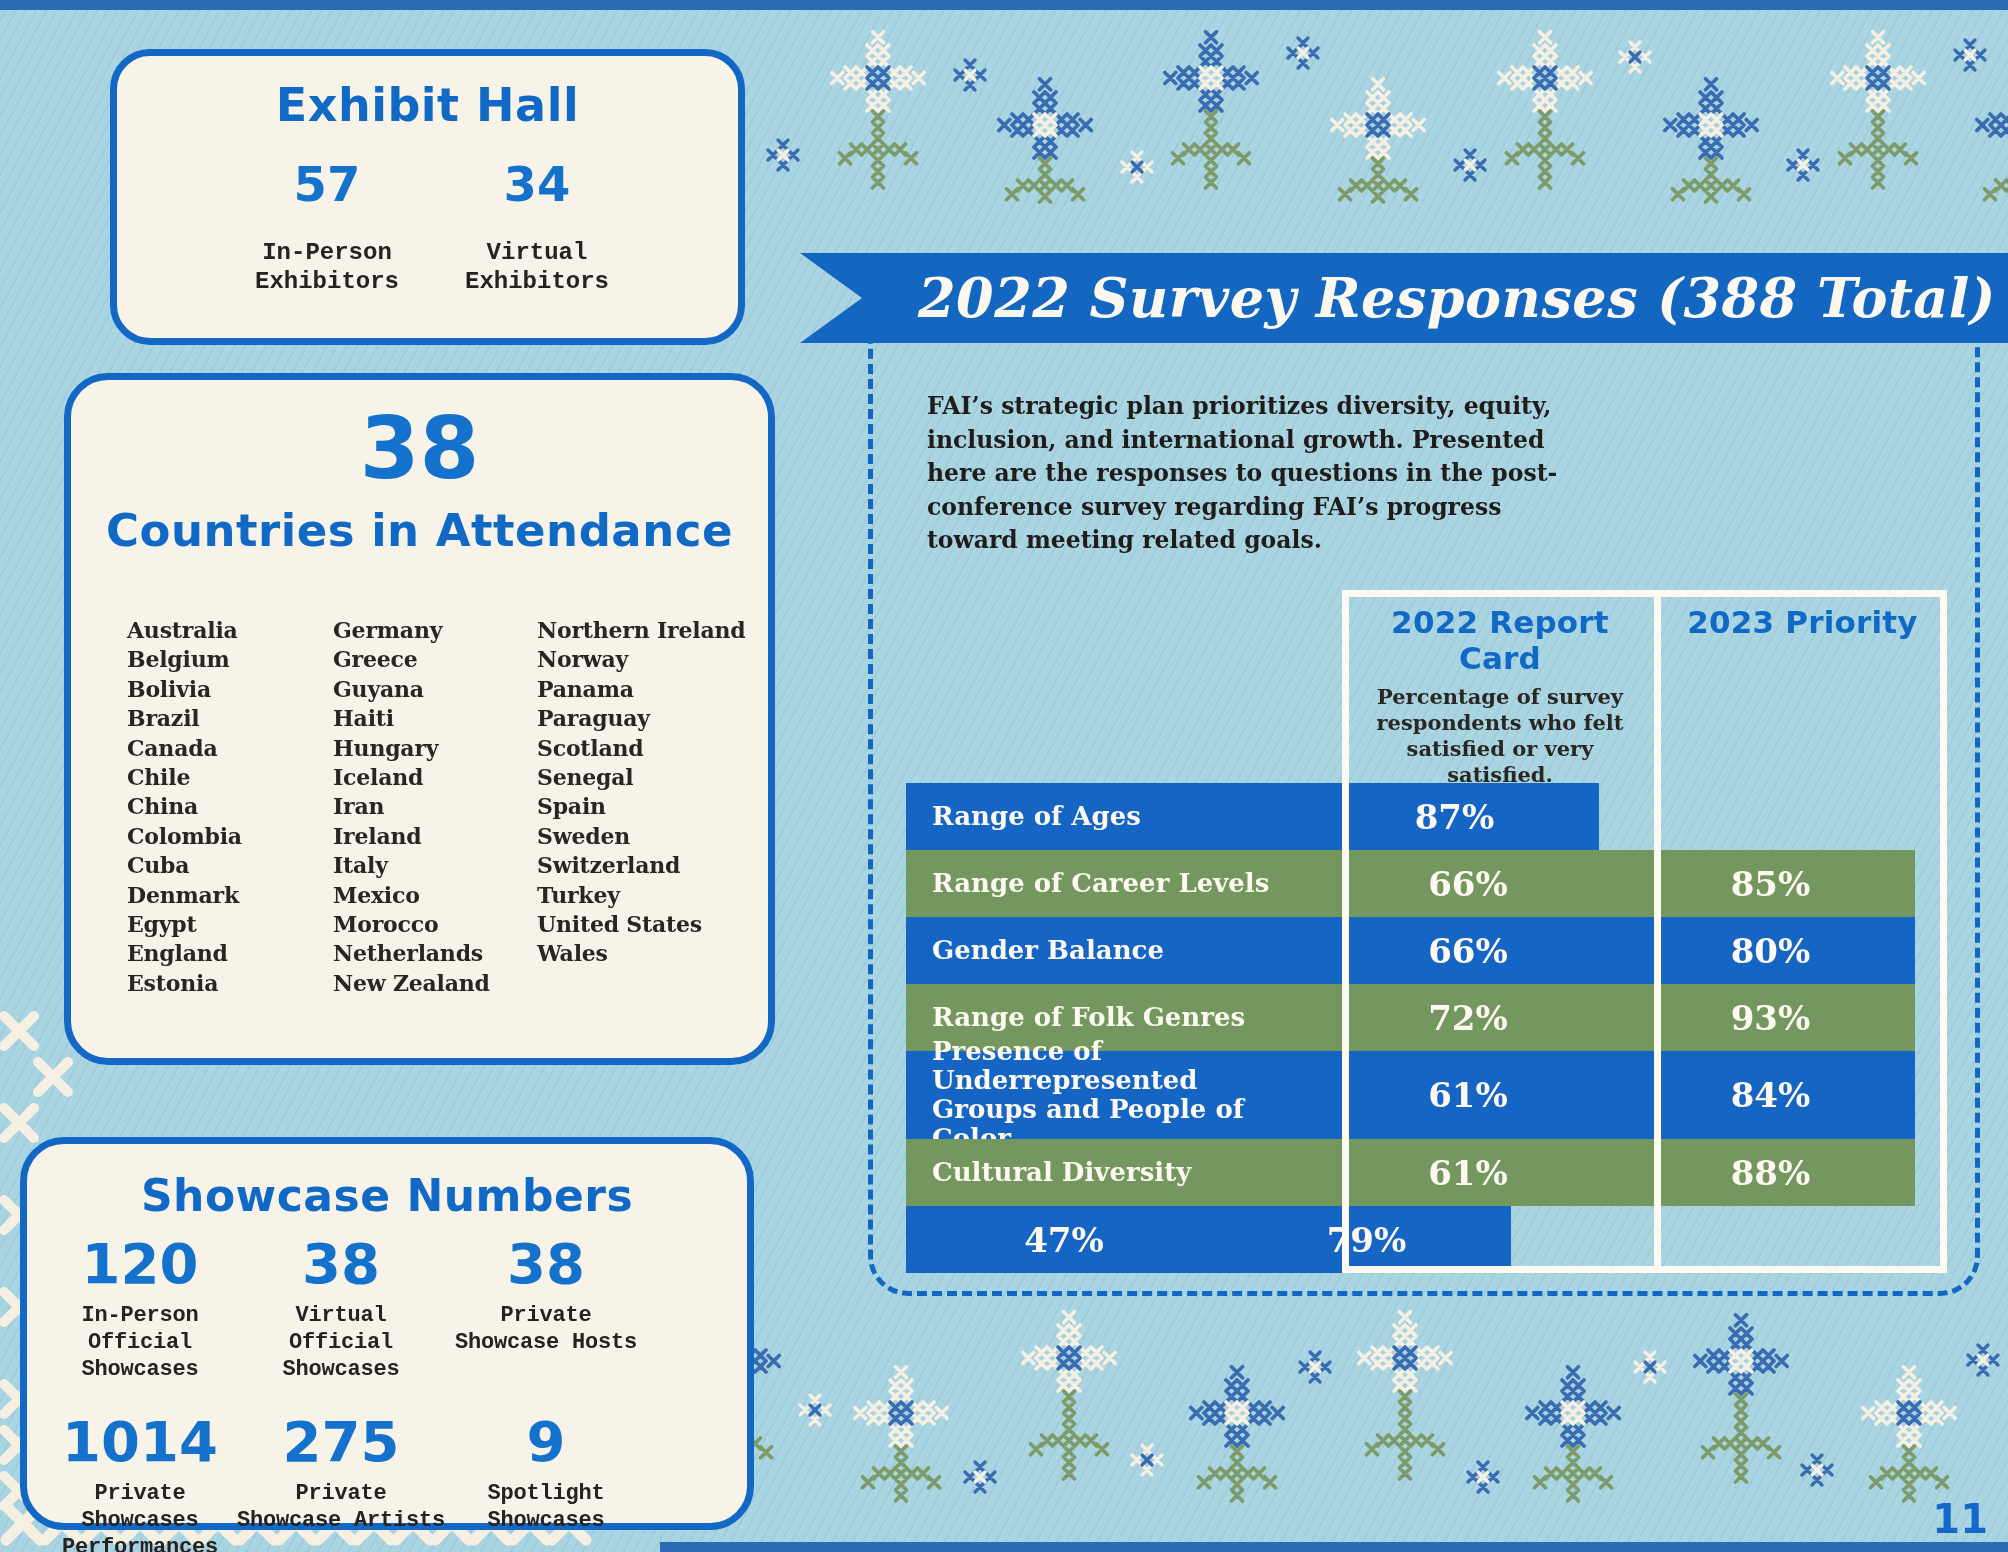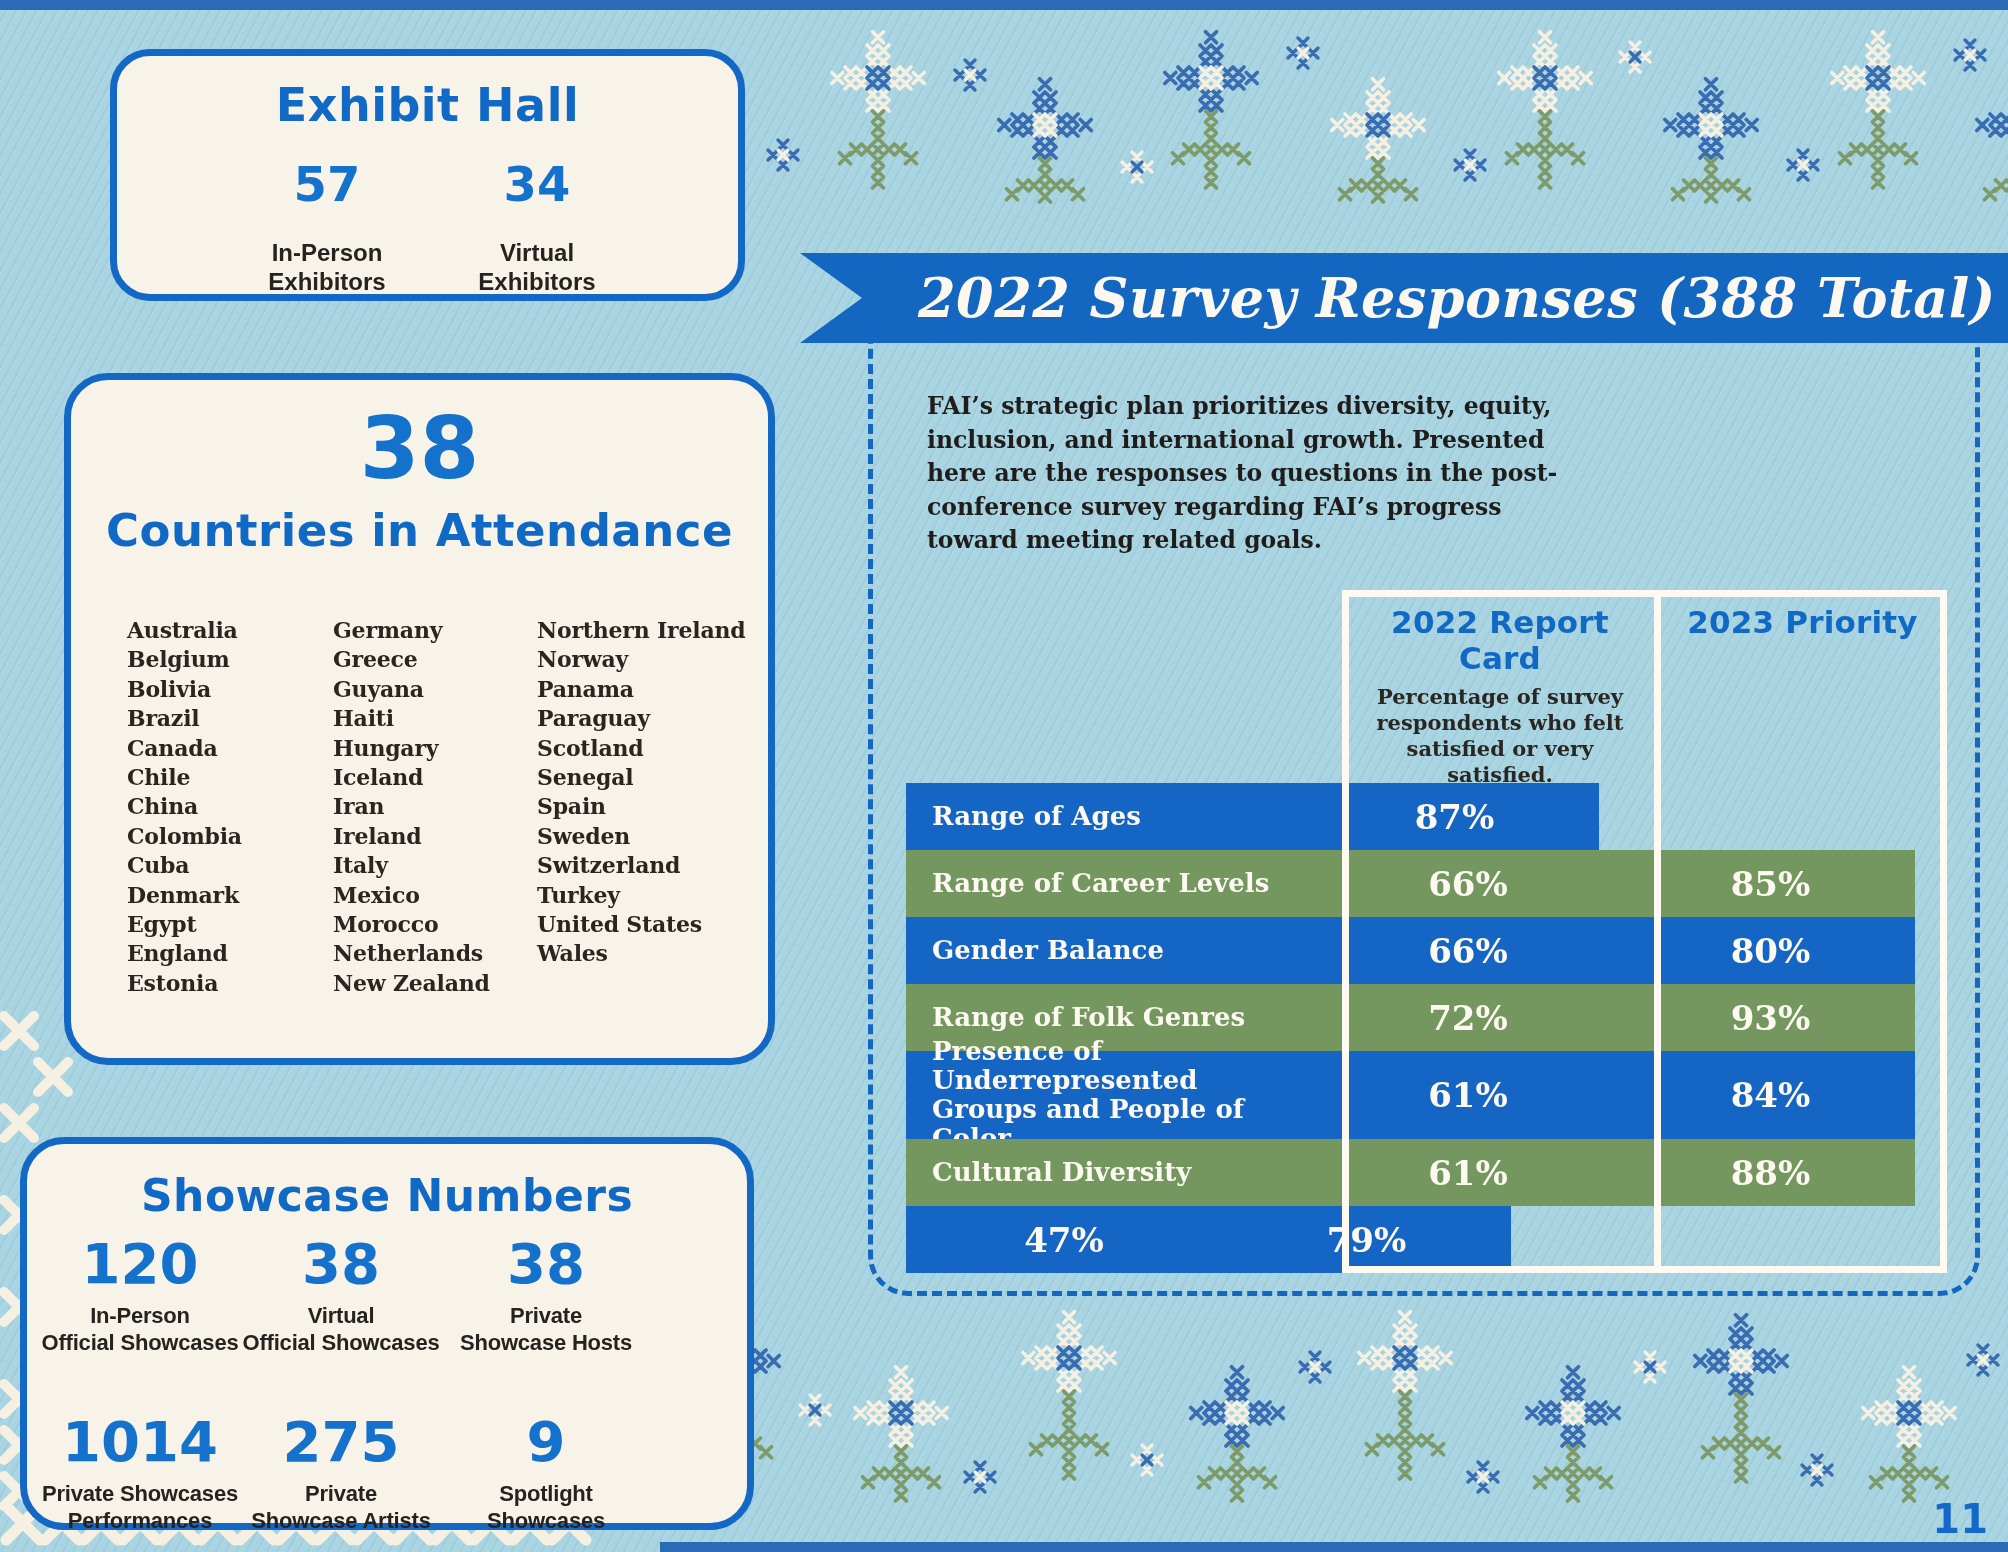--- a/index.html
+++ b/index.html
@@ -7,24 +7,24 @@
     background:#a9d4e2;
     background-image:repeating-linear-gradient(118deg, rgba(82,140,170,0.10) 0 2px, rgba(255,255,255,0.05) 2px 4px, transparent 4px 9px);
     font-family:"DejaVu Sans", sans-serif;}
   .strip{position:absolute;background:#2b6ab5;}
   #top-strip{left:0;top:0;width:2008px;height:10px;}
   #bottom-strip{left:660px;top:1542px;width:1348px;height:10px;}
 
   .card{position:absolute;background:#f8f3e9;border:7px solid #1268c4;border-radius:44px;box-sizing:border-box;}
   .card-title{position:absolute;width:100%;text-align:center;font-weight:bold;color:#1069c5;letter-spacing:0.5px;}
   .stat-num{font-weight:bold;color:#1472cd;text-align:center;}
-  .stat-label{font-family:Liberation Sans, sans-serif;font-weight:bold;color:#262220;text-align:center;}
-
-  
-  #exhibit-card{left:110px;top:49px;width:635px;height:252px;border-radius:40px;}
+  .stat-label{font-family:Liberation Mono, monospace;font-weight:bold;color:#262220;text-align:center;}
+
+  
+  #exhibit-card{left:110px;top:49px;width:635px;height:296px;border-radius:40px;}
   #exhibit-card .card-title{top:22px;font-size:46px;}
   .ex-stat{position:absolute;width:180px;top:88px;}
   .ex-stat .stat-num{font-size:48px;line-height:80px;}
   .ex-stat .stat-label{font-size:24px;line-height:29px;margin-top:14px;}
 
   
   #countries-card{left:64px;top:373px;width:711px;height:692px;}
   #countries-count{position:absolute;top:22px;width:100%;text-align:center;font-size:86px;line-height:92px;font-weight:bold;color:#1472cd;}
   #countries-card .card-title{top:124px;font-size:45px;}
   .country-col{position:absolute;top:236px;font-family:"DejaVu Serif", serif;font-weight:bold;color:#2a2521;font-size:22px;line-height:29.4px;letter-spacing:-0.2px;}

